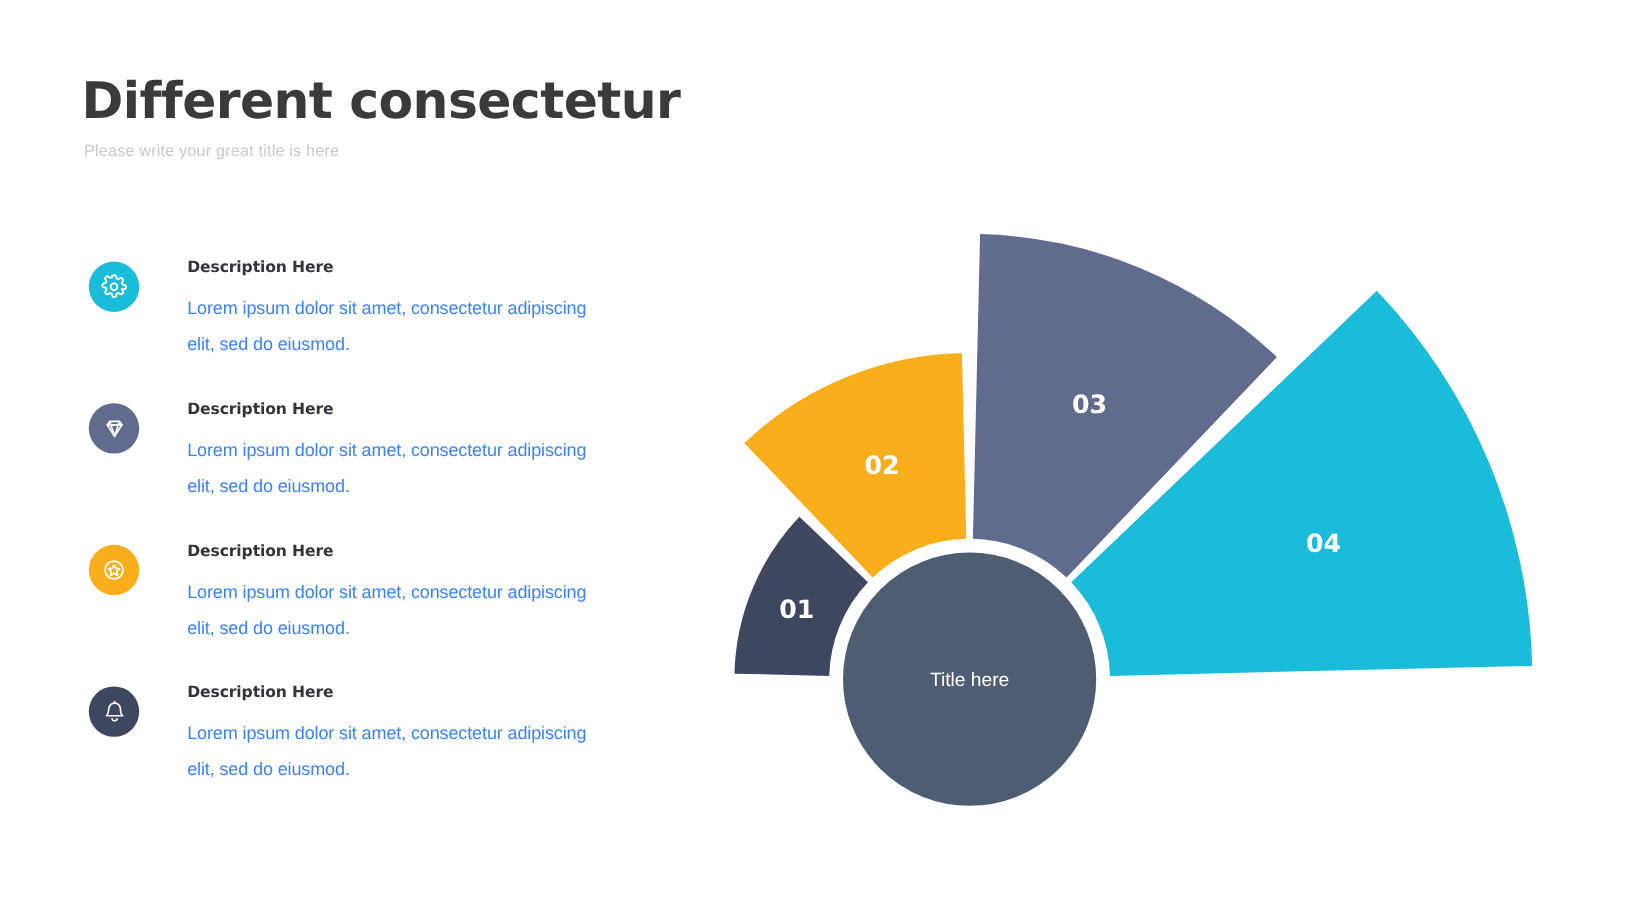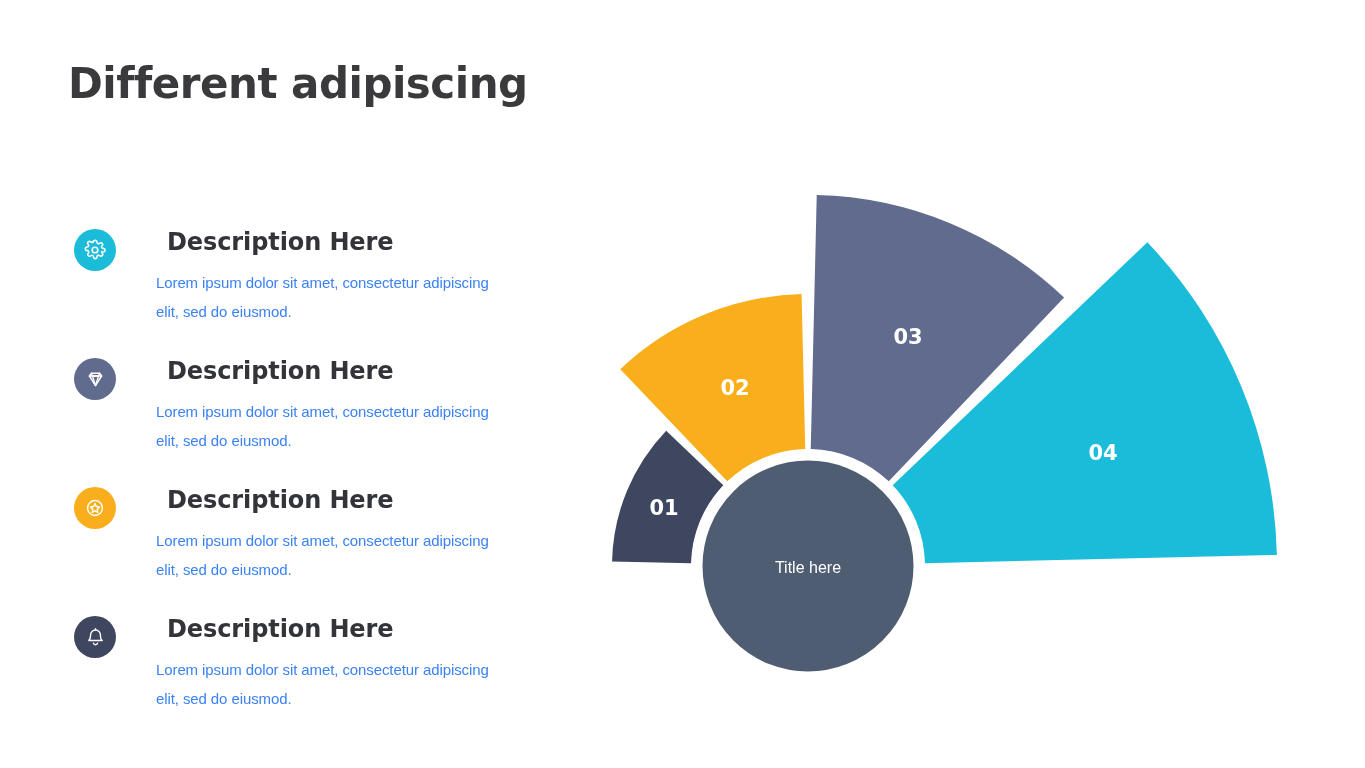--- a/index.html
+++ b/index.html
@@ -59,23 +59,23 @@
     top: 6px;
     width: 42px;
     height: 42px;
     border-radius: 50%;
     display: flex;
     align-items: center;
     justify-content: center;
   }
   .feature-icon svg { display: block; }
   .feature-title {
-    margin: 11px;
+    margin: 0;
     font-family: "DejaVu Sans", sans-serif;
-    font-size: 24px;
+    font-size: 13px;
     font-weight: 700;
     color: #33343a;
     letter-spacing: -0.1px;
     line-height: 1.25;
     padding-top: 4px;
   }
   .feature-desc {
     margin: 11px 0 0 0;
     font-size: 15px;
     line-height: 1.95;
@@ -111,21 +111,22 @@
     font-weight: 400;
     fill: #ffffff;
     text-anchor: middle;
     dominant-baseline: central;
   }
 </style>
 </head>
 <body>
 
 <div class="header">
-  <h1 class="page-title">Different adipiscing</h1>
+  <h1 class="page-title">Different consectetur</h1>
+  <div class="page-subtitle">Please write your great title is here</div>
 </div>
 
 <div class="feature-list">
 
   <div class="feature-item">
     <span class="feature-icon" style="background:#1BBCD9">
       <svg width="22" height="22" viewBox="0 0 24 24" fill="none" stroke="#ffffff" stroke-width="1.7" stroke-linecap="round" stroke-linejoin="round">
         <circle cx="12" cy="12" r="3.1"></circle>
         <path d="M19.4 13.6a1.6 1.6 0 0 0 .33 1.77l.06.06a1.95 1.95 0 1 1-2.76 2.76l-.06-.06a1.6 1.6 0 0 0-1.77-.33 1.6 1.6 0 0 0-1 1.47v.17a1.95 1.95 0 1 1-3.9 0v-.09a1.6 1.6 0 0 0-1.05-1.47 1.6 1.6 0 0 0-1.77.33l-.06.06a1.95 1.95 0 1 1-2.76-2.76l.06-.06a1.6 1.6 0 0 0 .33-1.77 1.6 1.6 0 0 0-1.47-1H3.4a1.95 1.95 0 1 1 0-3.9h.09a1.6 1.6 0 0 0 1.47-1.05 1.6 1.6 0 0 0-.33-1.77l-.06-.06a1.95 1.95 0 1 1 2.76-2.76l.06.06a1.6 1.6 0 0 0 1.77.33h.08a1.6 1.6 0 0 0 1-1.47V3.4a1.95 1.95 0 1 1 3.9 0v.09a1.6 1.6 0 0 0 1 1.47 1.6 1.6 0 0 0 1.77-.33l.06-.06a1.95 1.95 0 1 1 2.76 2.76l-.06.06a1.6 1.6 0 0 0-.33 1.77v.08a1.6 1.6 0 0 0 1.47 1h.17a1.95 1.95 0 1 1 0 3.9h-.09a1.6 1.6 0 0 0-1.47 1z"></path>
       </svg>

